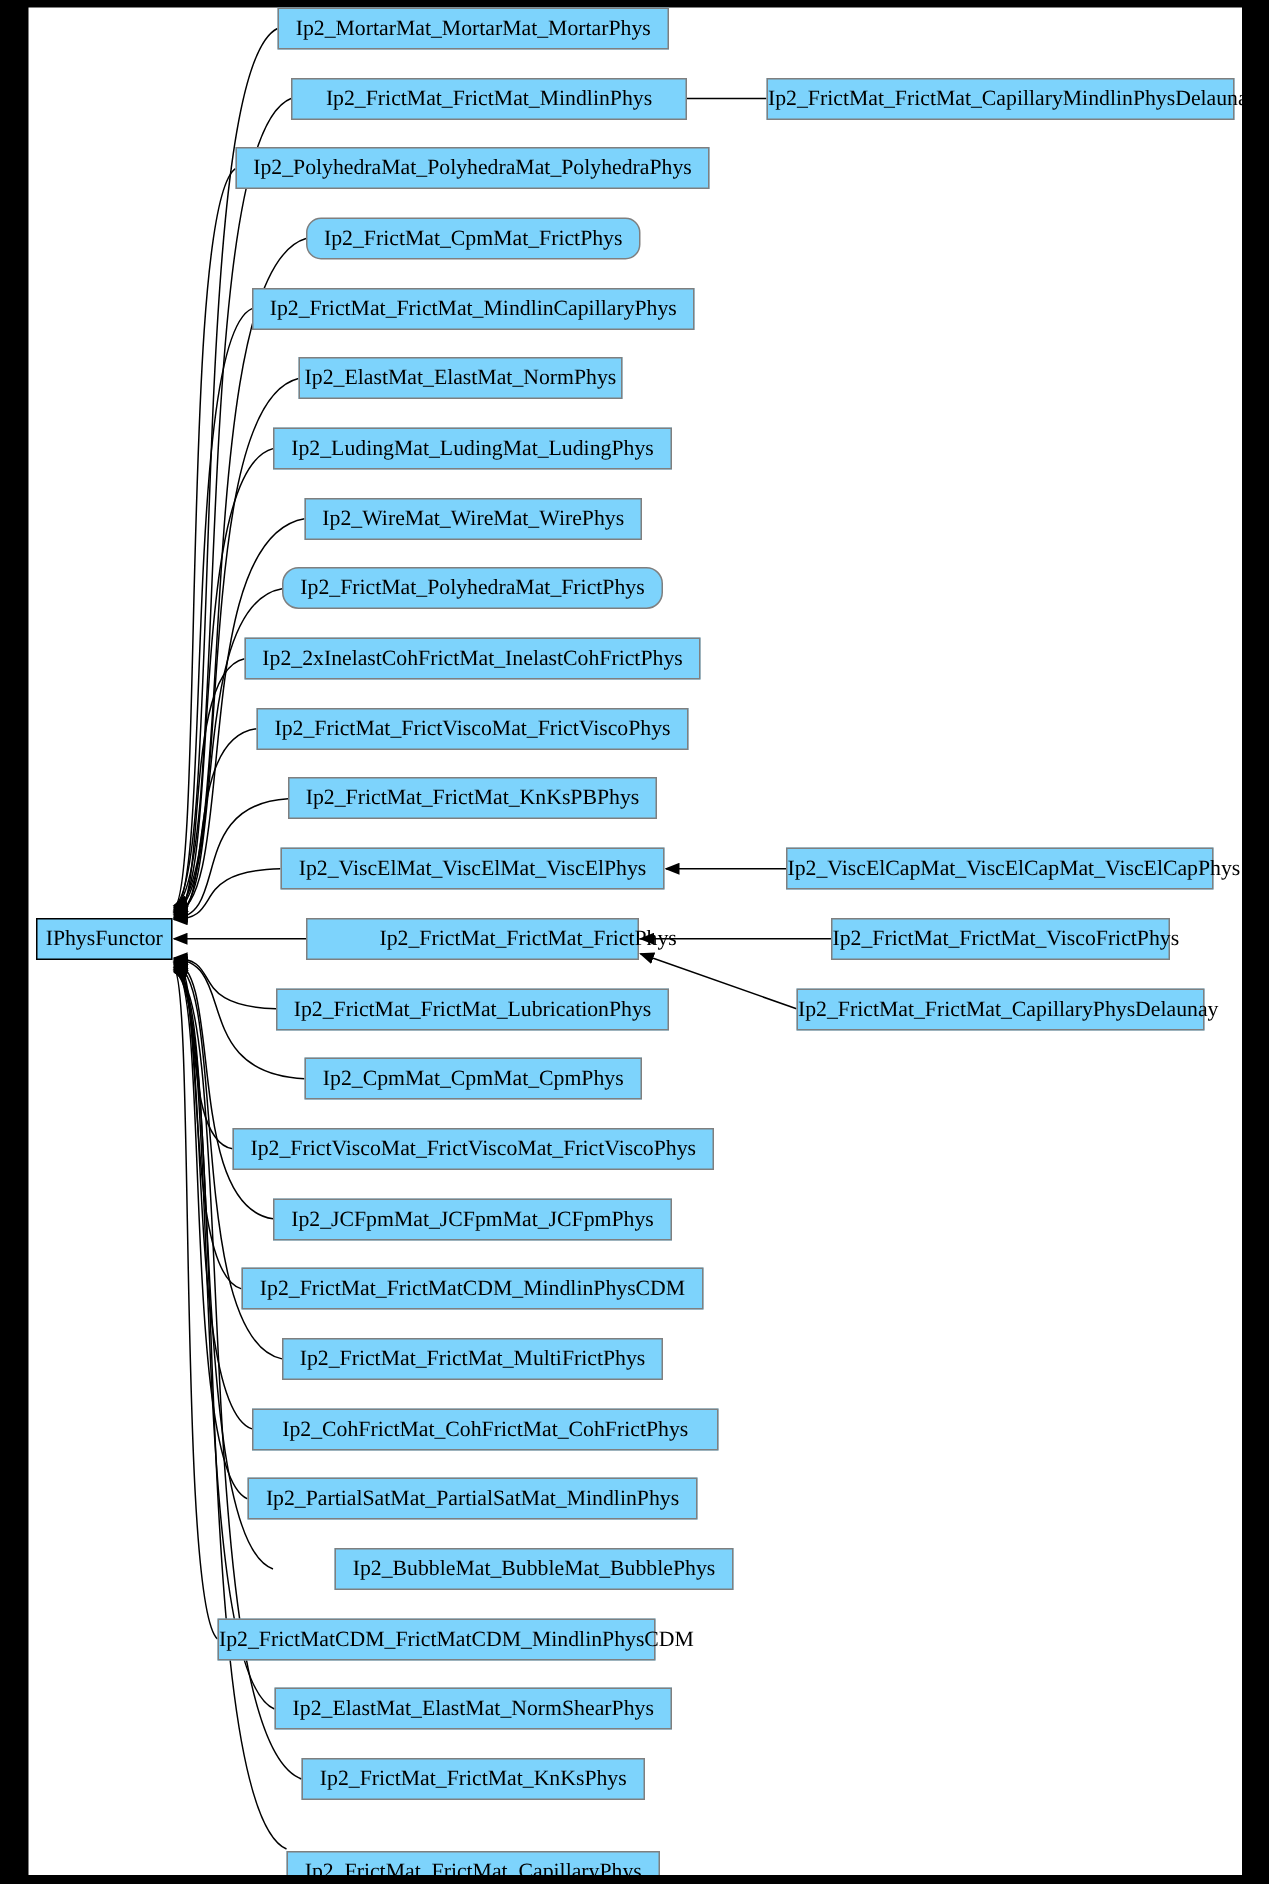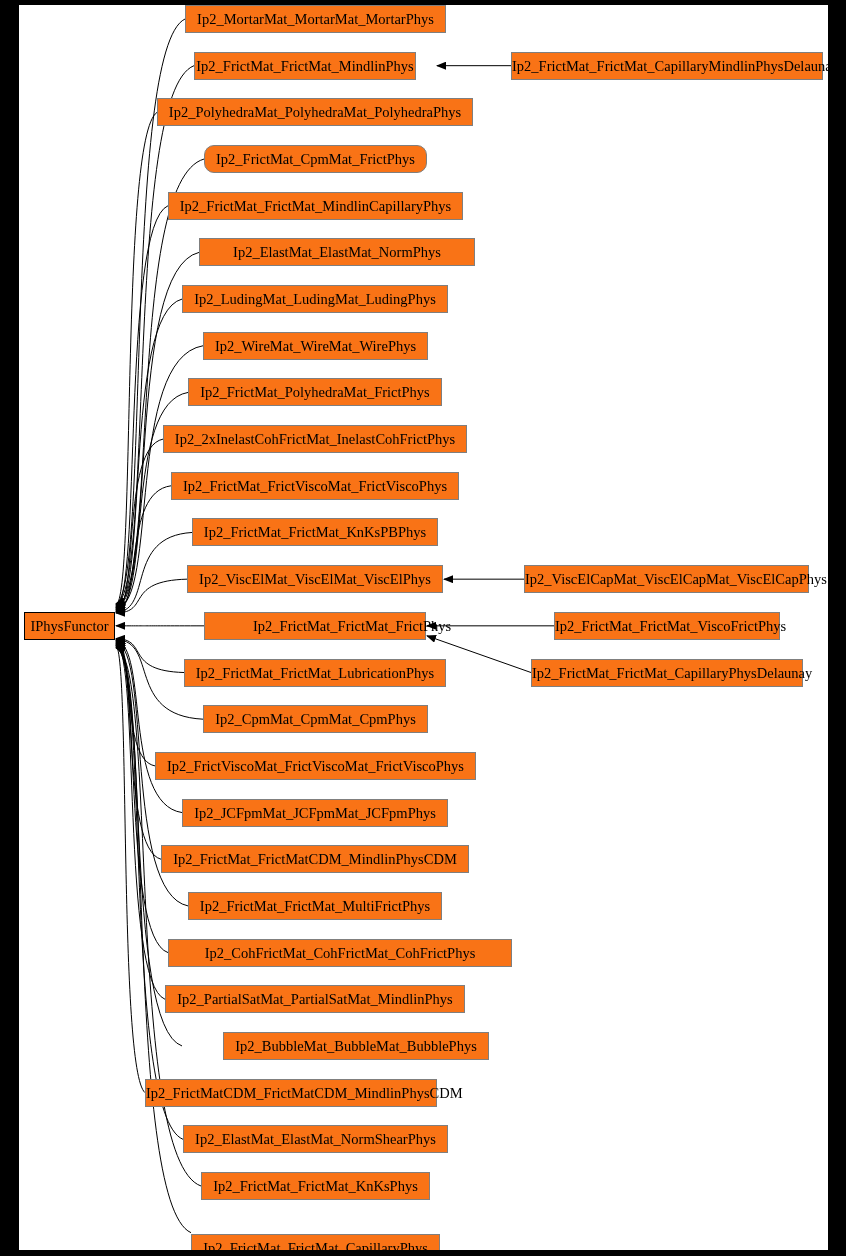--- a/index.html
+++ b/index.html
@@ -35,21 +35,21 @@
     left: 0;
     top: 0;
     width: 809px;
     height: 1245px;
     pointer-events: none;
   }
   .node {
     position: absolute;
     box-sizing: border-box;
     border: 1px solid #7f7f7f;
-    background: #f97316;
+    background: #7dd3fc;
     height: 28px;
     line-height: 26px;
     text-align: center;
     white-space: nowrap;
     font-size: 14.5px;
     color: #000000;
     font-family: "Liberation Serif", "DejaVu Serif", serif;
     letter-spacing: 0px;
   }
   .node.root {
@@ -95,40 +95,40 @@
         <path d="M182,1181 C106.32,1154.0588 139,652.95248 97,642.176" fill="none" stroke="#000000" stroke-width="1" marker-end="url(#ah)"></path>
         <path d="M172,1227.68 C105.12,1198.4437 134,654.6485200000001 97,642.9540000000001" fill="none" stroke="#000000" stroke-width="1" marker-end="url(#ah)"></path>
         <path d="M492,60.68 L418,60.68" fill="none" stroke="#000000" stroke-width="1" marker-end="url(#ah)"></path>
         <path d="M505,574.16 L425,574.16" fill="none" stroke="#000000" stroke-width="1" marker-end="url(#ah)"></path>
         <path d="M535,620.84 L408,620.84" fill="none" stroke="#000000" stroke-width="1" marker-end="url(#ah)"></path>
         <path d="M512,667.52 L408,630.84" fill="none" stroke="#000000" stroke-width="1" marker-end="url(#ah)"></path>
       </svg>
     <div id="node-layer">
         <div class="node root" style="left: 5px; top: 606.84px; width: 91px; text-align: center;">IPhysFunctor</div>
         <div class="node" style="left: 166px; top: 0px; width: 261px;">Ip2_MortarMat_MortarMat_MortarPhys</div>
-        <div class="node" style="left: 175px; top: 46.68px; width: 222px;">Ip2_FrictMat_FrictMat_MindlinPhys</div>
+        <div class="node" style="left: 175px; top: 46.68px; width: 264px;">Ip2_FrictMat_FrictMat_MindlinPhys</div>
         <div class="node" style="left: 138px; top: 93.36px; width: 316px;">Ip2_PolyhedraMat_PolyhedraMat_PolyhedraPhys</div>
         <div class="node" style="left: 185px; top: 140.04px; width: 223px; border-radius: 10px;">Ip2_FrictMat_CpmMat_FrictPhys</div>
         <div class="node" style="left: 149px; top: 186.72px; width: 295px;">Ip2_FrictMat_FrictMat_MindlinCapillaryPhys</div>
-        <div class="node" style="left: 180px; top: 233.4px; width: 276px;">Ip2_ElastMat_ElastMat_NormPhys</div>
+        <div class="node" style="left: 180px; top: 233.4px; width: 216px;">Ip2_ElastMat_ElastMat_NormPhys</div>
         <div class="node" style="left: 163px; top: 280.08px; width: 266px;">Ip2_LudingMat_LudingMat_LudingPhys</div>
         <div class="node" style="left: 184px; top: 326.76px; width: 225px;">Ip2_WireMat_WireMat_WirePhys</div>
-        <div class="node" style="left: 169px; top: 373.44px; width: 254px;">Ip2_FrictMat_PolyhedraMat_FrictPhys</div>
+        <div class="node" style="left: 169px; top: 373.44px; width: 254px; border-radius: 11px;">Ip2_FrictMat_PolyhedraMat_FrictPhys</div>
         <div class="node" style="left: 144px; top: 420.12px; width: 304px;">Ip2_2xInelastCohFrictMat_InelastCohFrictPhys</div>
         <div class="node" style="left: 152px; top: 466.8px; width: 288px;">Ip2_FrictMat_FrictViscoMat_FrictViscoPhys</div>
         <div class="node" style="left: 173px; top: 513.48px; width: 246px;">Ip2_FrictMat_FrictMat_KnKsPBPhys</div>
         <div class="node" style="left: 168px; top: 560.16px; width: 256px;">Ip2_ViscElMat_ViscElMat_ViscElPhys</div>
         <div class="node" style="left: 185px; top: 606.84px; width: 222px; padding-left: 48px;">Ip2_FrictMat_FrictMat_FrictPhys</div>
         <div class="node" style="left: 165px; top: 653.52px; width: 262px;">Ip2_FrictMat_FrictMat_LubricationPhys</div>
         <div class="node" style="left: 184px; top: 700.2px; width: 225px;">Ip2_CpmMat_CpmMat_CpmPhys</div>
         <div class="node" style="left: 136px; top: 746.88px; width: 321px;">Ip2_FrictViscoMat_FrictViscoMat_FrictViscoPhys</div>
         <div class="node" style="left: 163px; top: 793.56px; width: 266px;">Ip2_JCFpmMat_JCFpmMat_JCFpmPhys</div>
         <div class="node" style="left: 142px; top: 840.24px; width: 308px;">Ip2_FrictMat_FrictMatCDM_MindlinPhysCDM</div>
         <div class="node" style="left: 169px; top: 886.92px; width: 254px;">Ip2_FrictMat_FrictMat_MultiFrictPhys</div>
-        <div class="node" style="left: 149px; top: 933.6px; width: 344px;">Ip2_CohFrictMat_CohFrictMat_CohFrictPhys</div>
+        <div class="node" style="left: 149px; top: 933.6px; width: 311px;">Ip2_CohFrictMat_CohFrictMat_CohFrictPhys</div>
         <div class="node" style="left: 146px; top: 980.28px; width: 300px;">Ip2_PartialSatMat_PartialSatMat_MindlinPhys</div>
         <div class="node" style="left: 163px; top: 1026.96px; width: 266px; margin-left: 41px;">Ip2_BubbleMat_BubbleMat_BubblePhys</div>
         <div class="node" style="left: 126px; top: 1073.64px; width: 292px;">Ip2_FrictMatCDM_FrictMatCDM_MindlinPhysCDM</div>
         <div class="node" style="left: 164px; top: 1120.32px; width: 265px;">Ip2_ElastMat_ElastMat_NormShearPhys</div>
         <div class="node" style="left: 182px; top: 1167px; width: 229px;">Ip2_FrictMat_FrictMat_KnKsPhys</div>
         <div class="node" style="left: 172px; top: 1213.68px; width: 249px; margin-top: 15px;">Ip2_FrictMat_FrictMat_CapillaryPhys</div>
         <div class="node" style="left: 492px; top: 46.68px; width: 312px;">Ip2_FrictMat_FrictMat_CapillaryMindlinPhysDelaunay</div>
         <div class="node" style="left: 505px; top: 560.16px; width: 285px;">Ip2_ViscElCapMat_ViscElCapMat_ViscElCapPhys</div>
         <div class="node" style="left: 535px; top: 606.84px; width: 226px;">Ip2_FrictMat_FrictMat_ViscoFrictPhys</div>
         <div class="node" style="left: 512px; top: 653.52px; width: 272px;">Ip2_FrictMat_FrictMat_CapillaryPhysDelaunay</div>

